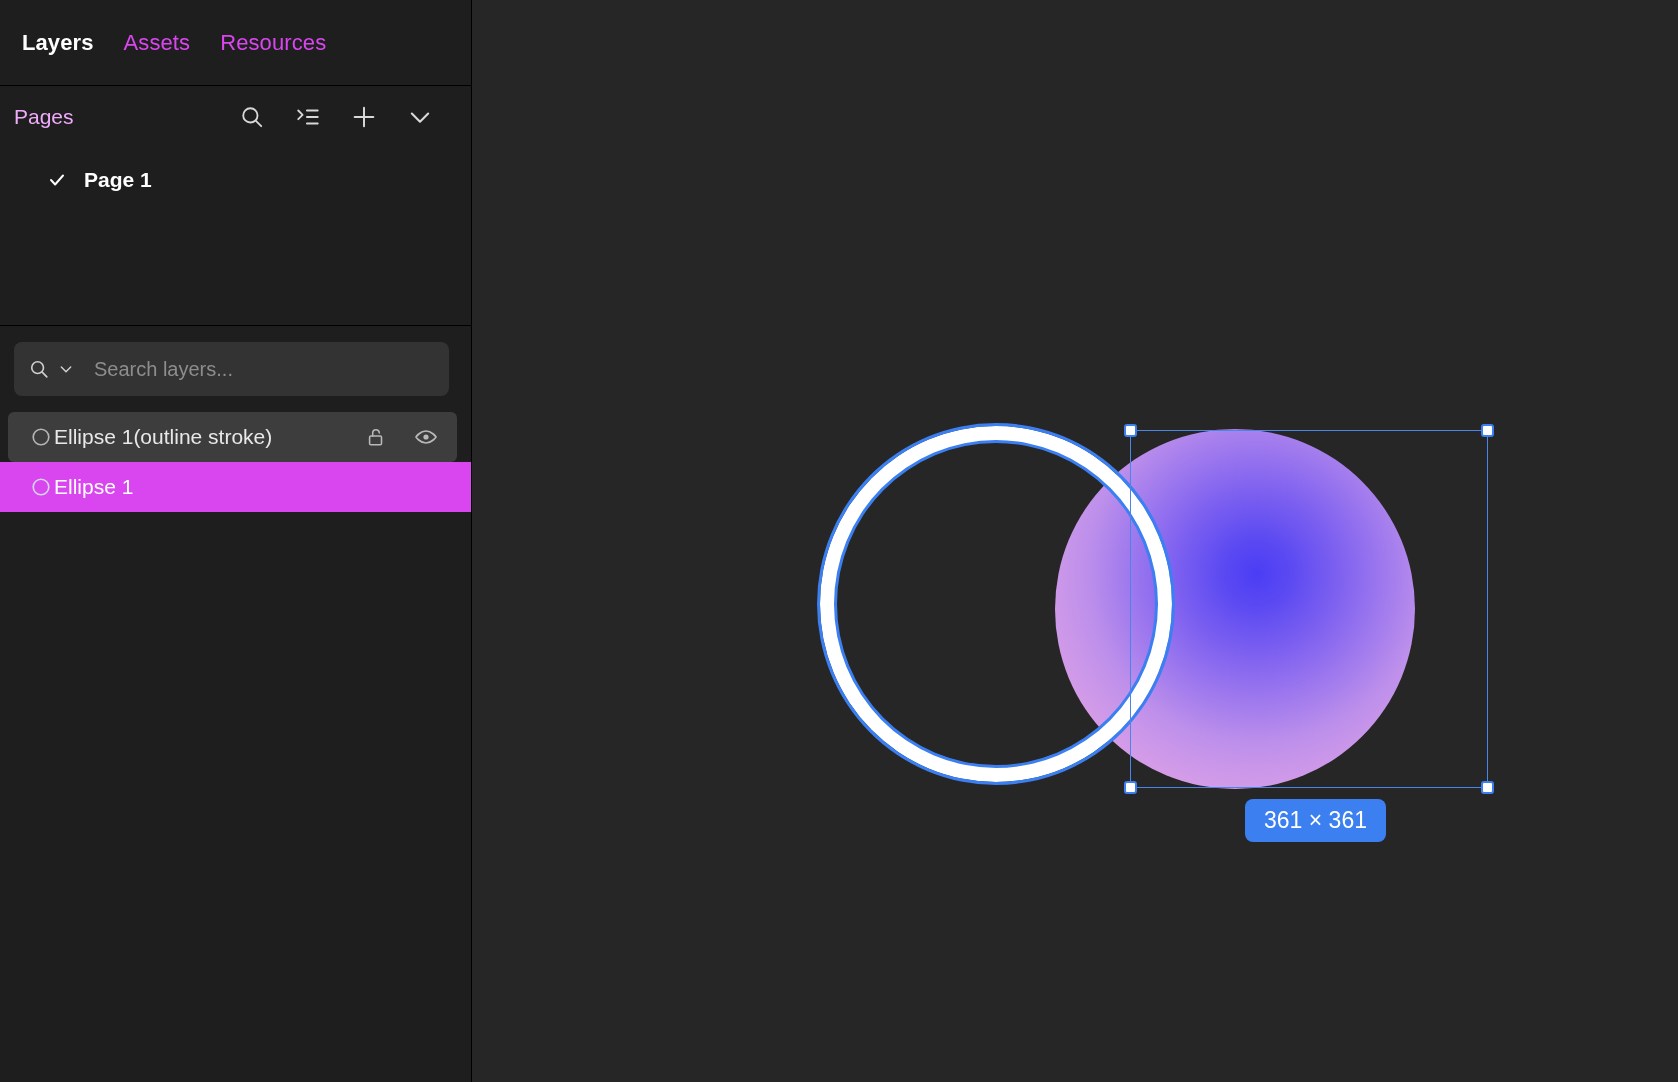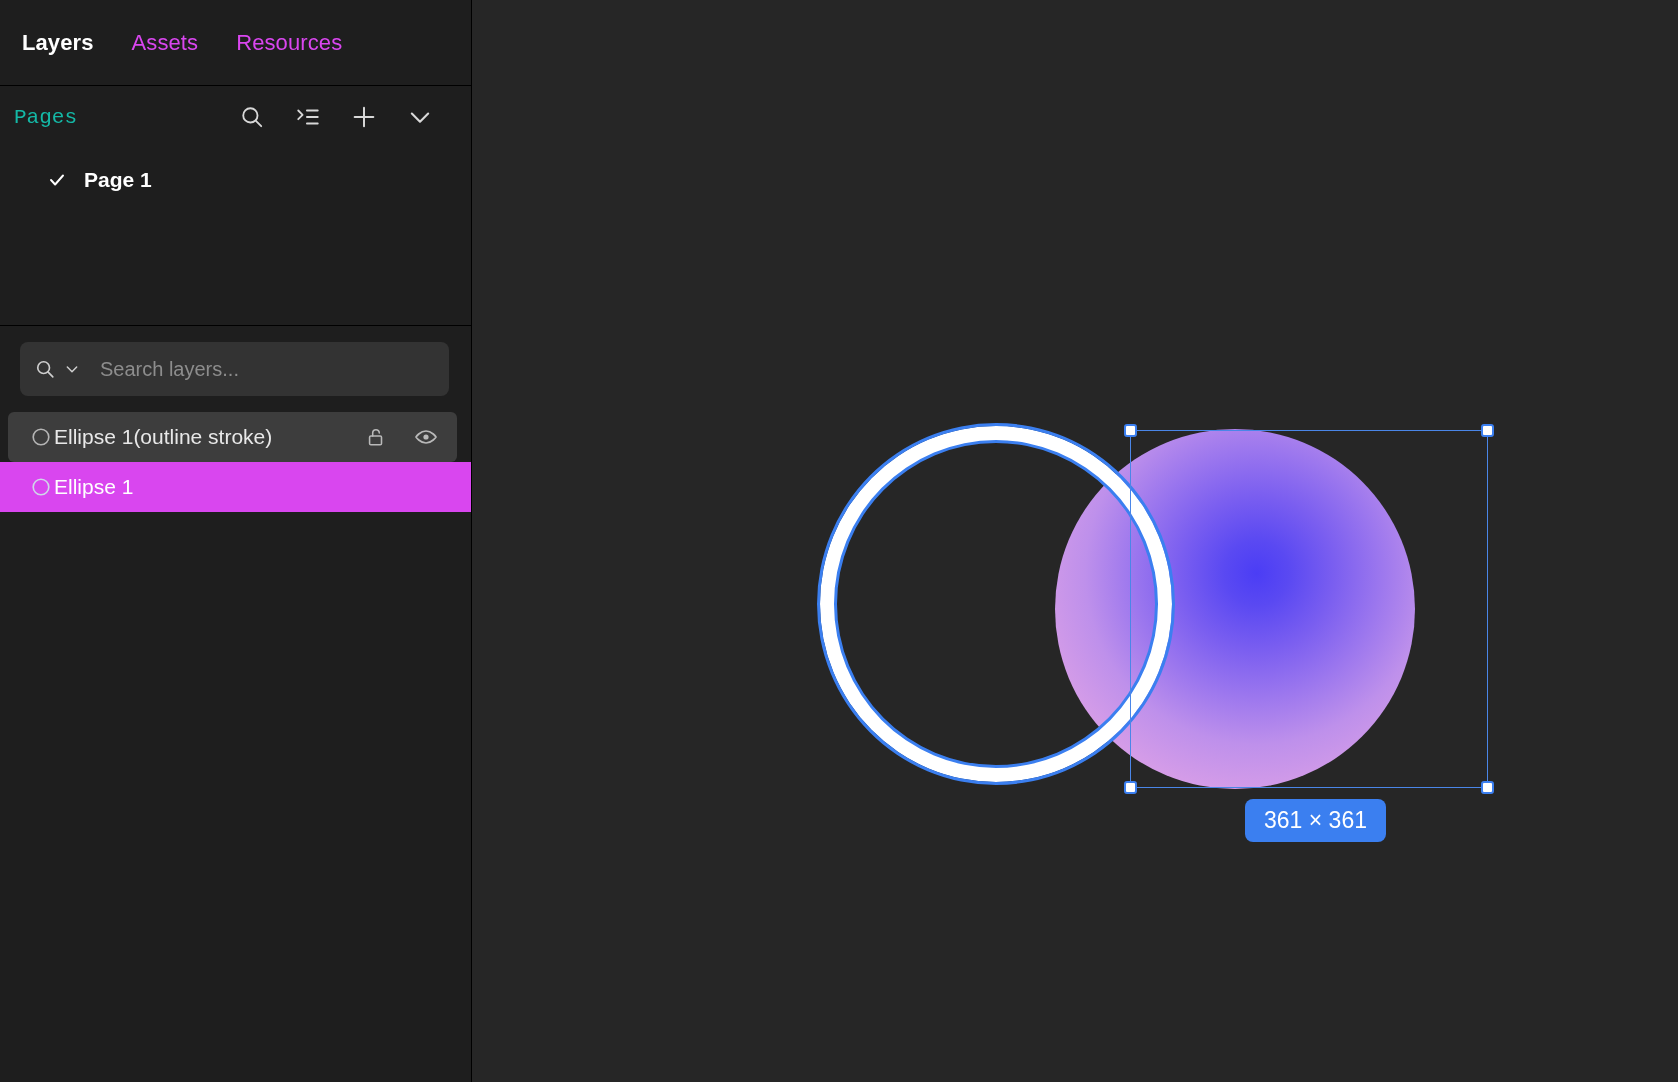--- a/index.html
+++ b/index.html
@@ -23,21 +23,20 @@
     border-right: 1px solid #000;
     display: flex; flex-direction: column;
     flex: none;
   }
 
   
   .tabs {
     height: 86px;
     display: flex; align-items: center;
     padding-left: 14px;
-    gap: 8px;
     border-bottom: 1px solid #000;
     flex: none;
   }
   .tab {
     font-size: 22px;
     color: #d946ef;
     padding: 6px 22px 6px 8px;
     letter-spacing: 0.1px;
     cursor: pointer;
     white-space: nowrap;
@@ -50,44 +49,43 @@
     height: 240px;
     display: flex; flex-direction: column;
     border-bottom: 1px solid #000;
   }
   .pages-header {
     height: 62px;
     display: flex; align-items: center;
     padding: 0 36px 0 14px;
   }
   .pages-title {
-    font-size: 21px; color: #14b8a6;
+    font-size: 21px; color: #f0abfc;
     flex: 1;
-    font-family: Liberation Mono, monospace;
   }
   .pages-icons { display: flex; align-items: center; gap: 26px; }
   .icon-btn {
     width: 30px; height: 30px;
     display: flex; align-items: center; justify-content: center;
     cursor: pointer; color: #d8d8d8;
   }
   .page-list { padding-top: 10px; }
   .page-row {
     height: 44px;
     display: flex; align-items: center;
     padding-left: 48px;
     gap: 18px;
     cursor: pointer;
   }
   .page-check { width: 18px; height: 18px; color: #ffffff; display:flex; }
   .page-label { font-size: 21px; color: #ffffff; font-weight: 700; }
 
   
   .search-wrap {
-    padding: 16px 22px 10px 20px;
+    padding: 16px 22px 10px 14px;
     flex: none;
   }
   .search-box {
     height: 54px;
     background: #333333;
     border-radius: 8px;
     display: flex; align-items: center;
     padding: 0 14px;
     gap: 8px;
   }

